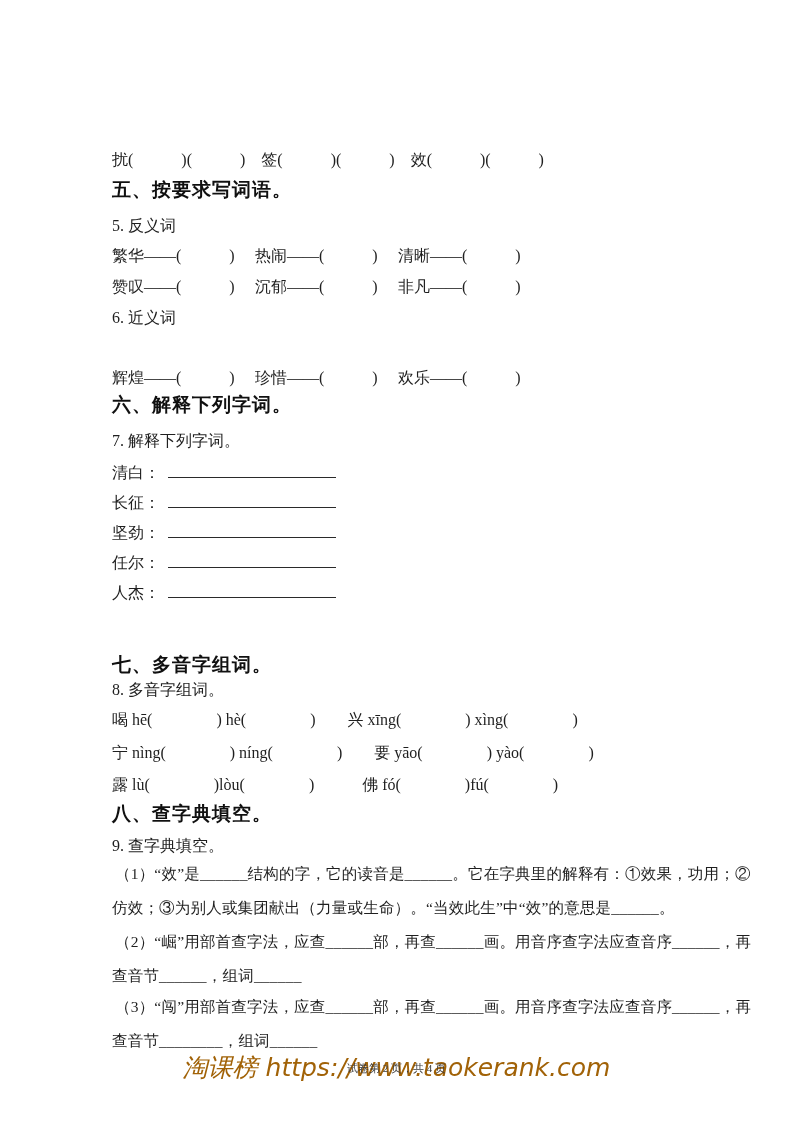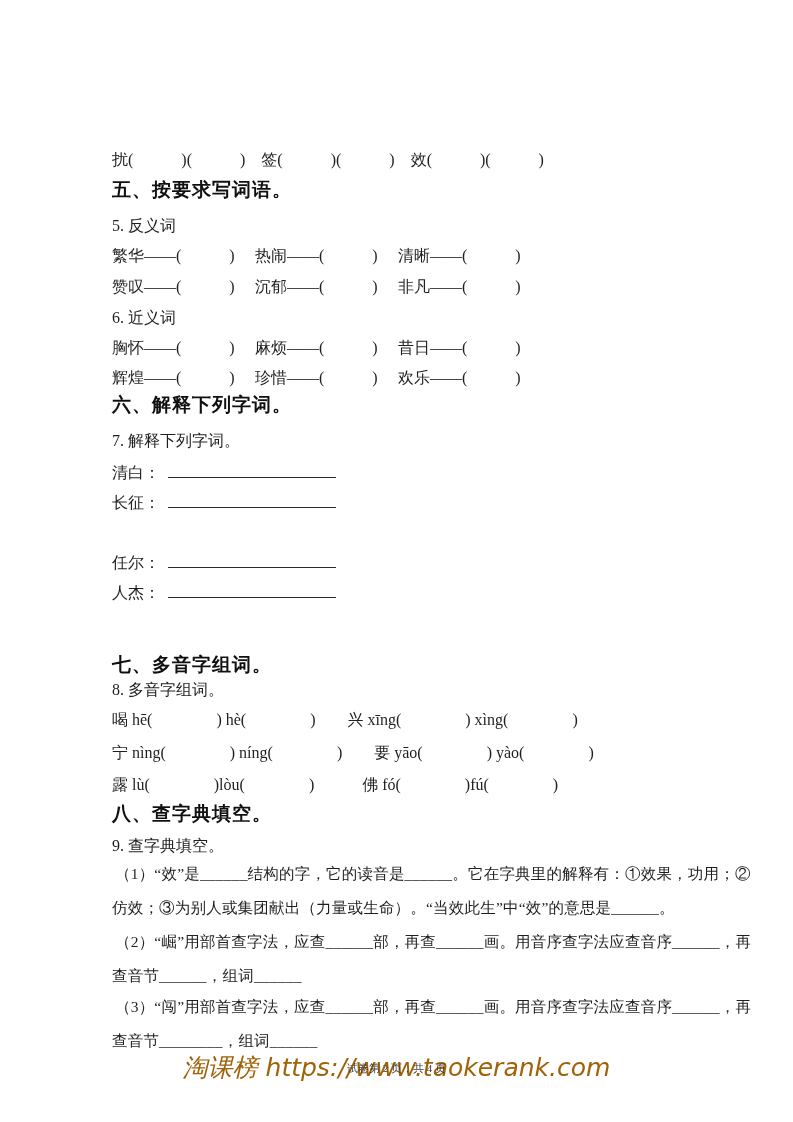--- a/index.html
+++ b/index.html
@@ -72,36 +72,32 @@
     <span class="cell last">清晰——(　　　)</span>
   </div>
   <div class="ln row" style="top:231px">
     <span class="cell">赞叹——(　　　)</span>
     <span class="cell">沉郁——(　　　)</span>
     <span class="cell last">非凡——(　　　)</span>
   </div>
 
   <div class="ln" style="top:262px">6. 近义词</div>
 
-  <div class="ln row" style="top:292px">
-    <span class="cell">胸怀——(　　　)</span>
-    <span class="cell">麻烦——(　　　)</span>
-    <span class="cell last">昔日——(　　　)</span>
-  </div>
   <div class="ln row" style="top:322px">
     <span class="cell">辉煌——(　　　)</span>
     <span class="cell">珍惜——(　　　)</span>
     <span class="cell last">欢乐——(　　　)</span>
   </div>
 
   <div class="ln h" style="top:348px">六、解释下列字词。</div>
   <div class="ln" style="top:385px">7. 解释下列字词。</div>
 
   <div class="ln term" style="top:417px"><span>清白：</span><span class="uline"></span></div>
   <div class="ln term" style="top:447px"><span>长征：</span><span class="uline"></span></div>
+  <div class="ln term" style="top:477px"><span>坚劲：</span><span class="uline"></span></div>
   <div class="ln term" style="top:507px"><span>任尔：</span><span class="uline"></span></div>
   <div class="ln term" style="top:537px"><span>人杰：</span><span class="uline"></span></div>
 
   <div class="ln h" style="top:608px">七、多音字组词。</div>
   <div class="ln" style="top:634px">8. 多音字组词。</div>
 
   <div class="ln" style="top:664px">喝 hē(　　　　) hè(　　　　)　　兴 xīng(　　　　) xìng(　　　　)</div>
   <div class="ln" style="top:697px">宁 nìng(　　　　) níng(　　　　)　　要 yāo(　　　　) yào(　　　　)</div>
   <div class="ln" style="top:729px">露 lù(　　　　)lòu(　　　　)　　　佛 fó(　　　　)fú(　　　　)</div>
 

